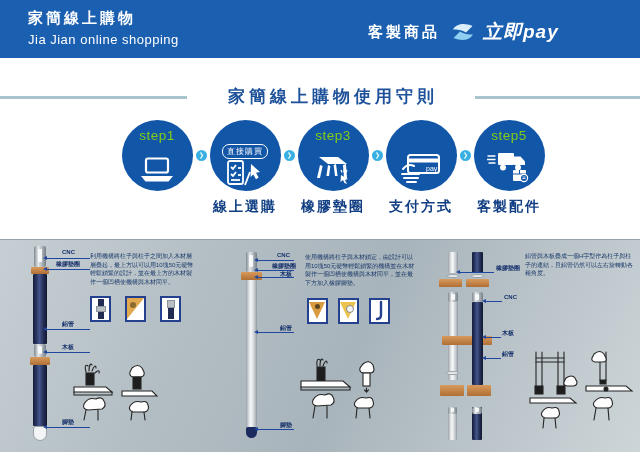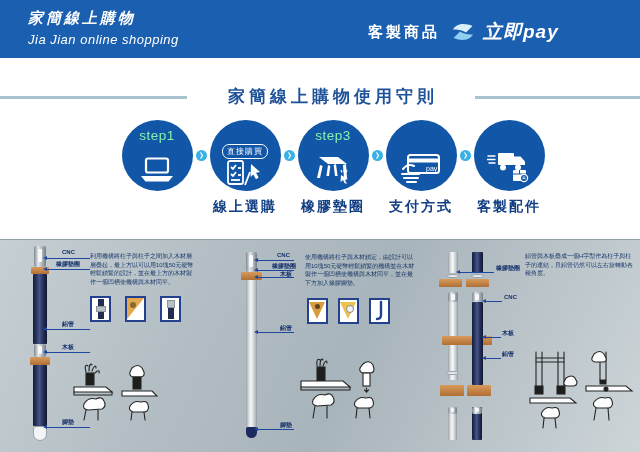--- a/index.html
+++ b/index.html
@@ -1,38 +1,38 @@
 <!DOCTYPE html>
 <html><head>
 <meta charset="utf-8">
 <style>
   html,body{margin:0;padding:0;background:#fff;}
   .stage{position:relative;width:640px;height:452px;overflow:hidden;
          font-family:"Liberation Sans","DejaVu Sans",sans-serif;}
 
   
   .topbar{position:absolute;left:0;top:0;width:640px;height:58px;background:#1a5fb0;color:#fff;}
-  .brand{position:absolute;left:28px;top:9px;font-style:italic;}
+  .brand{position:absolute;left:28px;top:9px;}
   .brand-zh{font-size:15px;font-weight:bold;letter-spacing:3px;}
   .brand-en{font-size:13px;letter-spacing:.5px;margin-top:4px;}
   .topnav{position:absolute;left:368px;top:19px;display:flex;align-items:center;}
   .nav-custom{font-size:15px;font-weight:bold;letter-spacing:3px;cursor:pointer;}
   .paylogo{margin:0 7px 0 10px;display:inline-block;width:26px;height:22px;}
   .nav-pay{font-size:19px;font-weight:bold;letter-spacing:1px;cursor:pointer;font-style:italic;}
 
   
   .guide{position:absolute;left:0;top:58px;width:640px;height:181px;background:#fff;}
   .guide-title{position:absolute;left:0;top:27px;width:666px;margin:0;text-align:center;
                font-size:17px;font-weight:bold;color:#1d5199;letter-spacing:4px;}
   .rule{position:absolute;top:38px;height:3px;background:#a9c4ce;}
   .rule-left{left:0;width:187px;}
   .rule-right{left:475px;width:165px;}
   .step{position:absolute;top:62px;width:80px;text-align:center;}
   .step-circle{position:relative;width:71px;height:71px;margin:0 auto;border-radius:50%;background:#1256a8;}
-  .step-num{padding-top:8px;font-size:13.5px;color:#86efac;letter-spacing:.5px;}
+  .step-num{padding-top:8px;font-size:13.5px;color:#84cc16;letter-spacing:.5px;}
   .icon-wrap{position:absolute;left:0;bottom:7px;width:100%;display:flex;justify-content:center;}
   .step-badge{position:absolute;left:50%;top:24px;transform:translateX(-50%);border:1.4px solid #fff;
               border-radius:7px;padding:1px 4px;font-size:8px;color:#fff;letter-spacing:1px;white-space:nowrap;}
   .s2-icon{position:absolute;left:0;bottom:3px;width:100%;display:flex;justify-content:center;}
   .step-label{margin-top:7px;font-size:14px;font-weight:bold;color:#123f83;letter-spacing:2px;}
   .chev{position:absolute;top:92px;width:11px;height:11px;border-radius:50%;background:#3ab0e4;
         color:#fff;font-size:6px;line-height:11px;text-align:center;font-weight:bold;}
 
   
   .assembly{position:absolute;left:0;top:239px;width:640px;height:213px;border-top:1px solid #93a2a9;
@@ -180,20 +180,21 @@
                 <circle cx="31" cy="17.5" r="3"></circle>
             </g>
             <g>
               <rect x="26" y="20" width="13" height="11" rx="1" fill="#fff"></rect>
               <path d="M26 24 h13 M32.5 20 v4" stroke="#1256a8" stroke-width="1"></path>
               <circle cx="37" cy="28" r="3.6" fill="#1256a8" stroke="#fff" stroke-width="1.2"></circle>
               <path d="M35.5 27 h3 M35.5 28.5 h3" stroke="#fff" stroke-width=".8"></path>
             </g>
           </svg>
         </div>
+        <div class="step-num">step5</div>
       </div>
       <div class="step-label">客製配件</div>
     </div>
   </section>
 
   <section class="assembly">
 
     <div class="panel p1">
       <div class="part cnc-piece" style="left:34px;top:6px;width:12px;height:21px"></div>
       <div class="part wood" style="left:31px;top:27px;width:18px;height:7px"></div>

